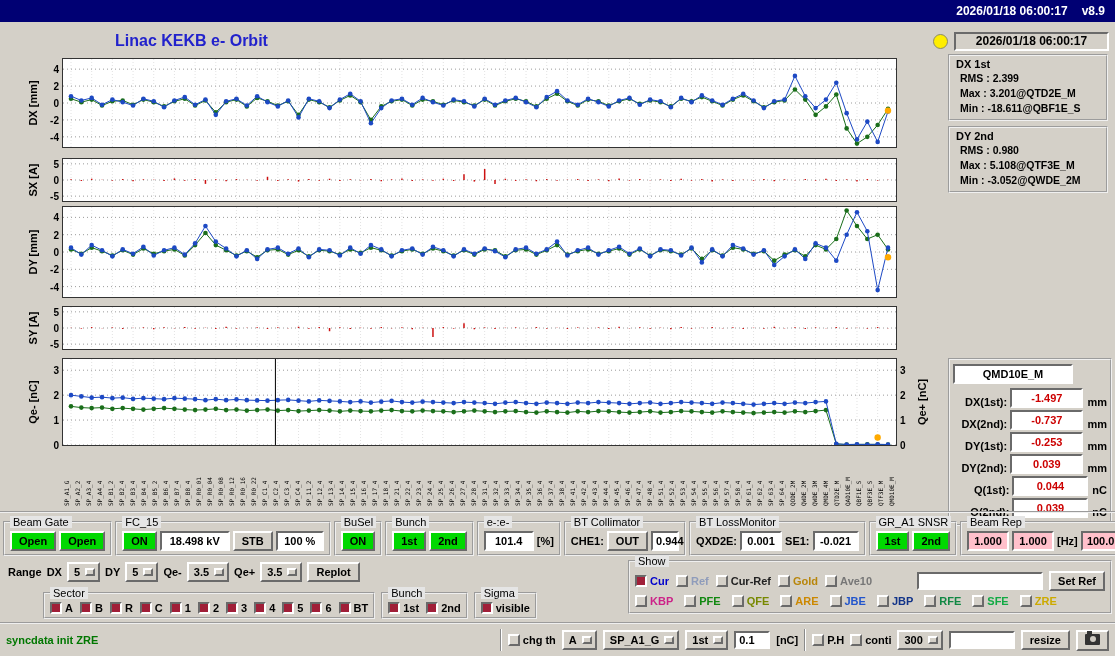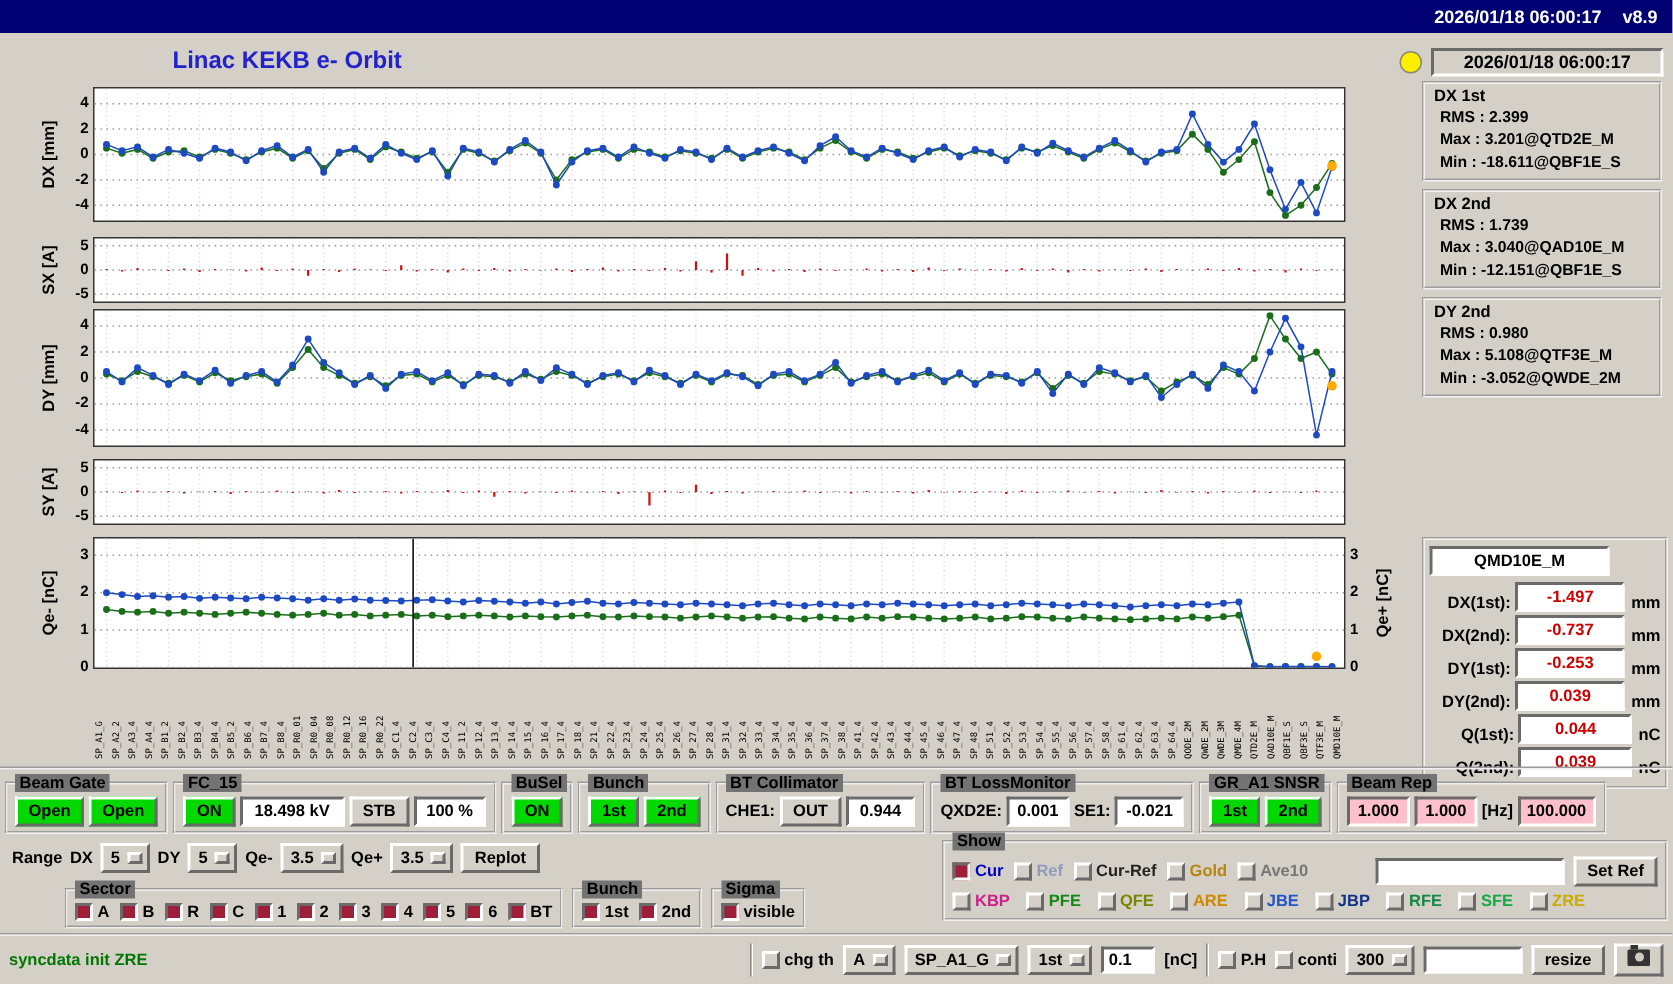--- a/index.html
+++ b/index.html
@@ -67,22 +67,22 @@
   .cb { display:inline-block; width:12px; height:12px; background:#d4d0c8;
         border:2px solid; border-color:#fff #6a6a6a #6a6a6a #fff; }
   .cb.on { background:#a01f38; border-color:#6a6a6a #fff #fff #6a6a6a; }
   .cblabel { font-size:11px; font-weight:bold; }
   .lbl { font-size:11px; font-weight:bold; }
 
   
   .hr { position:absolute; left:0; top:511px; width:100%; border-top:2px groove #efefef; }
   .gbox { position:relative; border:2px groove #efefef; background:#d4d0c8;
           padding:8px 5px 3px; display:flex; gap:3px; align-items:center; }
-  .gtitle { position:absolute; top:-7px; left:5px; background:#737373; padding:0 3px;
-            font-size:11px; font-weight:bold; line-height:12px; white-space:nowrap; }
+  .gtitle { position:absolute; top:-7px; left:5px; background:#e5e5e5; padding:0 3px;
+            font-size:11px; font-weight:normal; line-height:12px; white-space:nowrap; }
   .row1 { position:absolute; top:521px; left:3px; width:1109px; display:flex; gap:3px; align-items:stretch; }
   .rangerow { position:absolute; top:562px; left:8px; display:flex; gap:5px; align-items:center; }
   .row3 { position:absolute; top:592px; left:3px; display:flex; gap:6px;margin-left:40px; }
   .checks { display:inline-flex; gap:7px; align-items:center; }
   .showbox { position:absolute; top:560px; left:628px; width:484px; height:54px;
              flex-direction:column; align-items:stretch; gap:4px; padding-top:9px; }
   .showrow { display:flex; gap:6px; align-items:center; }
 
   
   .statusbar { position:absolute; top:622px; left:0; width:100%; height:34px;
@@ -1109,26 +1109,20 @@
     </div>
 
   <div id="stats">
       <div class="statbox">
         <div class="stitle">DX 1st</div>
         <div class="sline">RMS : 2.399</div>
         <div class="sline">Max : 3.201@QTD2E_M</div>
         <div class="sline">Min : -18.611@QBF1E_S</div>
       </div>
       <div class="statbox">
-        <div class="stitle">DX 2nd</div>
-        <div class="sline">RMS : 1.739</div>
-        <div class="sline">Max : 3.040@QAD10E_M</div>
-        <div class="sline">Min : -12.151@QBF1E_S</div>
-      </div>
-      <div class="statbox">
         <div class="stitle">DY 2nd</div>
         <div class="sline">RMS : 0.980</div>
         <div class="sline">Max : 5.108@QTF3E_M</div>
         <div class="sline">Min : -3.052@QWDE_2M</div>
       </div>
     </div>
   <div class="qmd-box">
     <span class="field qmd-title">QMD10E_M</span>
     <div id="qmd-rows">
         <div class="qmd-row">
@@ -1182,24 +1176,29 @@
     <div class="gbox">
       <span class="gtitle">BuSel</span>
       <button class="btn green">ON</button>
     </div>
     <div class="gbox">
       <span class="gtitle">Bunch</span>
       <button class="btn green">1st</button>
       <button class="btn green">2nd</button>
     </div>
     <div class="gbox">
+      <span class="gtitle">e-:e-</span>
+      <span class="field" style="width:50px">101.4</span>
+      <span class="lbl">[%]</span>
+    </div>
+    <div class="gbox">
       <span class="gtitle">BT Collimator</span>
       <span class="lbl">CHE1:</span>
       <button class="btn">OUT</button>
-      <span class="field" style="width:46px">0.944</span>
+      <span class="field" style="width:28px">0.944</span>
     </div>
     <div class="gbox">
       <span class="gtitle">BT LossMonitor</span>
       <span class="lbl">QXD2E:</span>
       <span class="field" style="width:42px">0.001</span>
       <span class="lbl">SE1:</span>
       <span class="field" style="width:46px">-0.021</span>
     </div>
     <div class="gbox">
       <span class="gtitle">GR_A1 SNSR</span>

